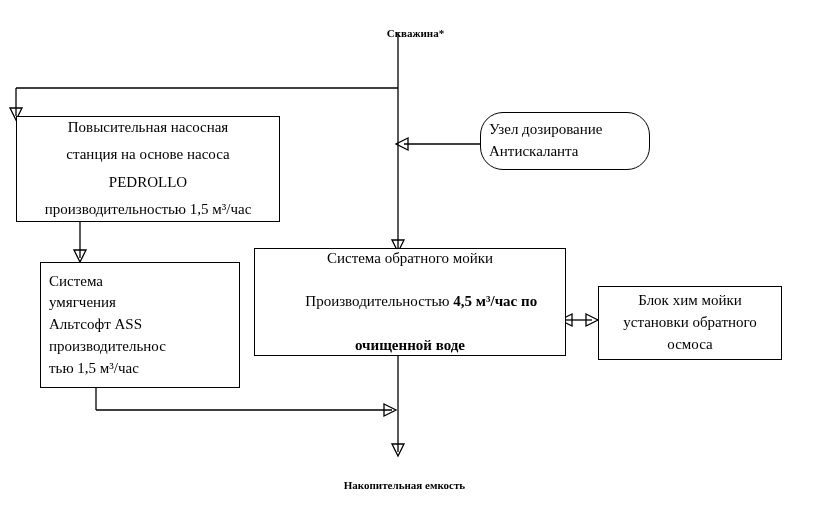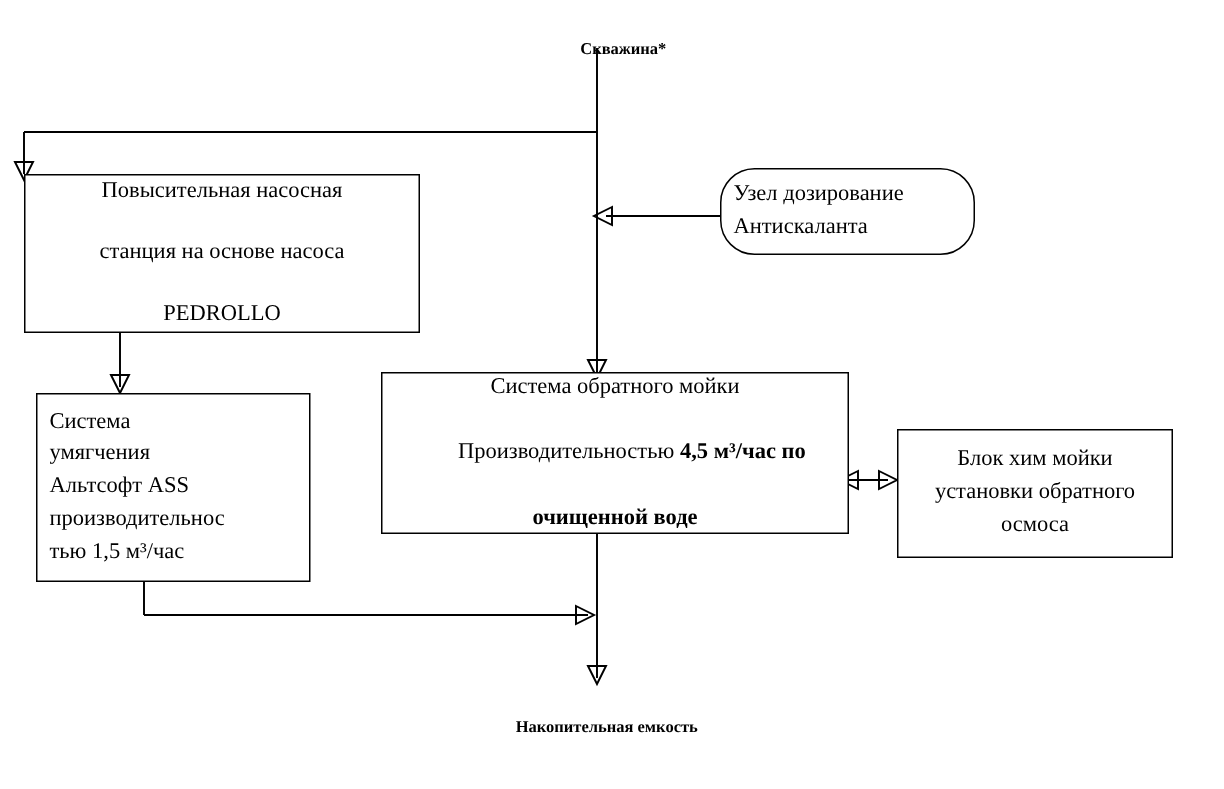--- a/index.html
+++ b/index.html
@@ -92,44 +92,45 @@
     <path d="M384,404 L396,410 L384,416 Z" fill="#000" stroke="none"></path>
 
     <line x1="398" y1="356" x2="398" y2="452"></line>
     <path d="M392,444 L398,456 L404,444 Z" fill="#000" stroke="none"></path>
   </svg>
 
   <div class="node center" style="left:16px; top:116px; width:264px; height:106px;justify-content:space-between;">
     <span class="line">Повысительная насосная</span>
     <span class="line">станция на основе насоса</span>
     <span class="line">PEDROLLO</span>
+    <span class="line">производительностью 1,5 м³/час</span>
   </div>
 
   <div class="node left" style="left:480px; top:112px; width:170px; height:58px;border-radius:23px;">
     <span class="line">Узел дозирование</span>
     <span class="line">Антискаланта</span>
   </div>
 
-  <div class="node left" style="left:24px; top:262px; width:183px; height:126px;font-family:Liberation Serif, serif;">
+  <div class="node left" style="left:40px; top:262px; width:200px; height:126px;font-family:Liberation Serif, serif;">
     <span class="line">Система</span>
     <span class="line">умягчения</span>
     <span class="line">Альтсофт ASS</span>
     <span class="line">производительнос</span>
     <span class="line">тью 1,5 м³/час</span>
   </div>
 
   <div class="node center" style="left:254px; top:248px; width:312px; height:108px;">
     <span class="line">Система обратного мойки</span>
     <span class="line">
       <span><span>Производительностью </span><span class="bold">4,5 м³/час по</span></span>
     </span>
     <span class="line bold">очищенной воде</span>
   </div>
 
-  <div class="node center" style="left:598px; top:286px; width:184px; height:86px;">
+  <div class="node center" style="left:598px; top:286px; width:184px; height:74px;">
     <span class="line">Блок хим мойки</span>
     <span class="line">установки обратного</span>
     <span class="line">осмоса</span>
   </div>
 
   <div class="label" style="left:278px; top:460px; width:242px;">
     <span>Накопительная емкость</span><br>
     
   </div>
 

